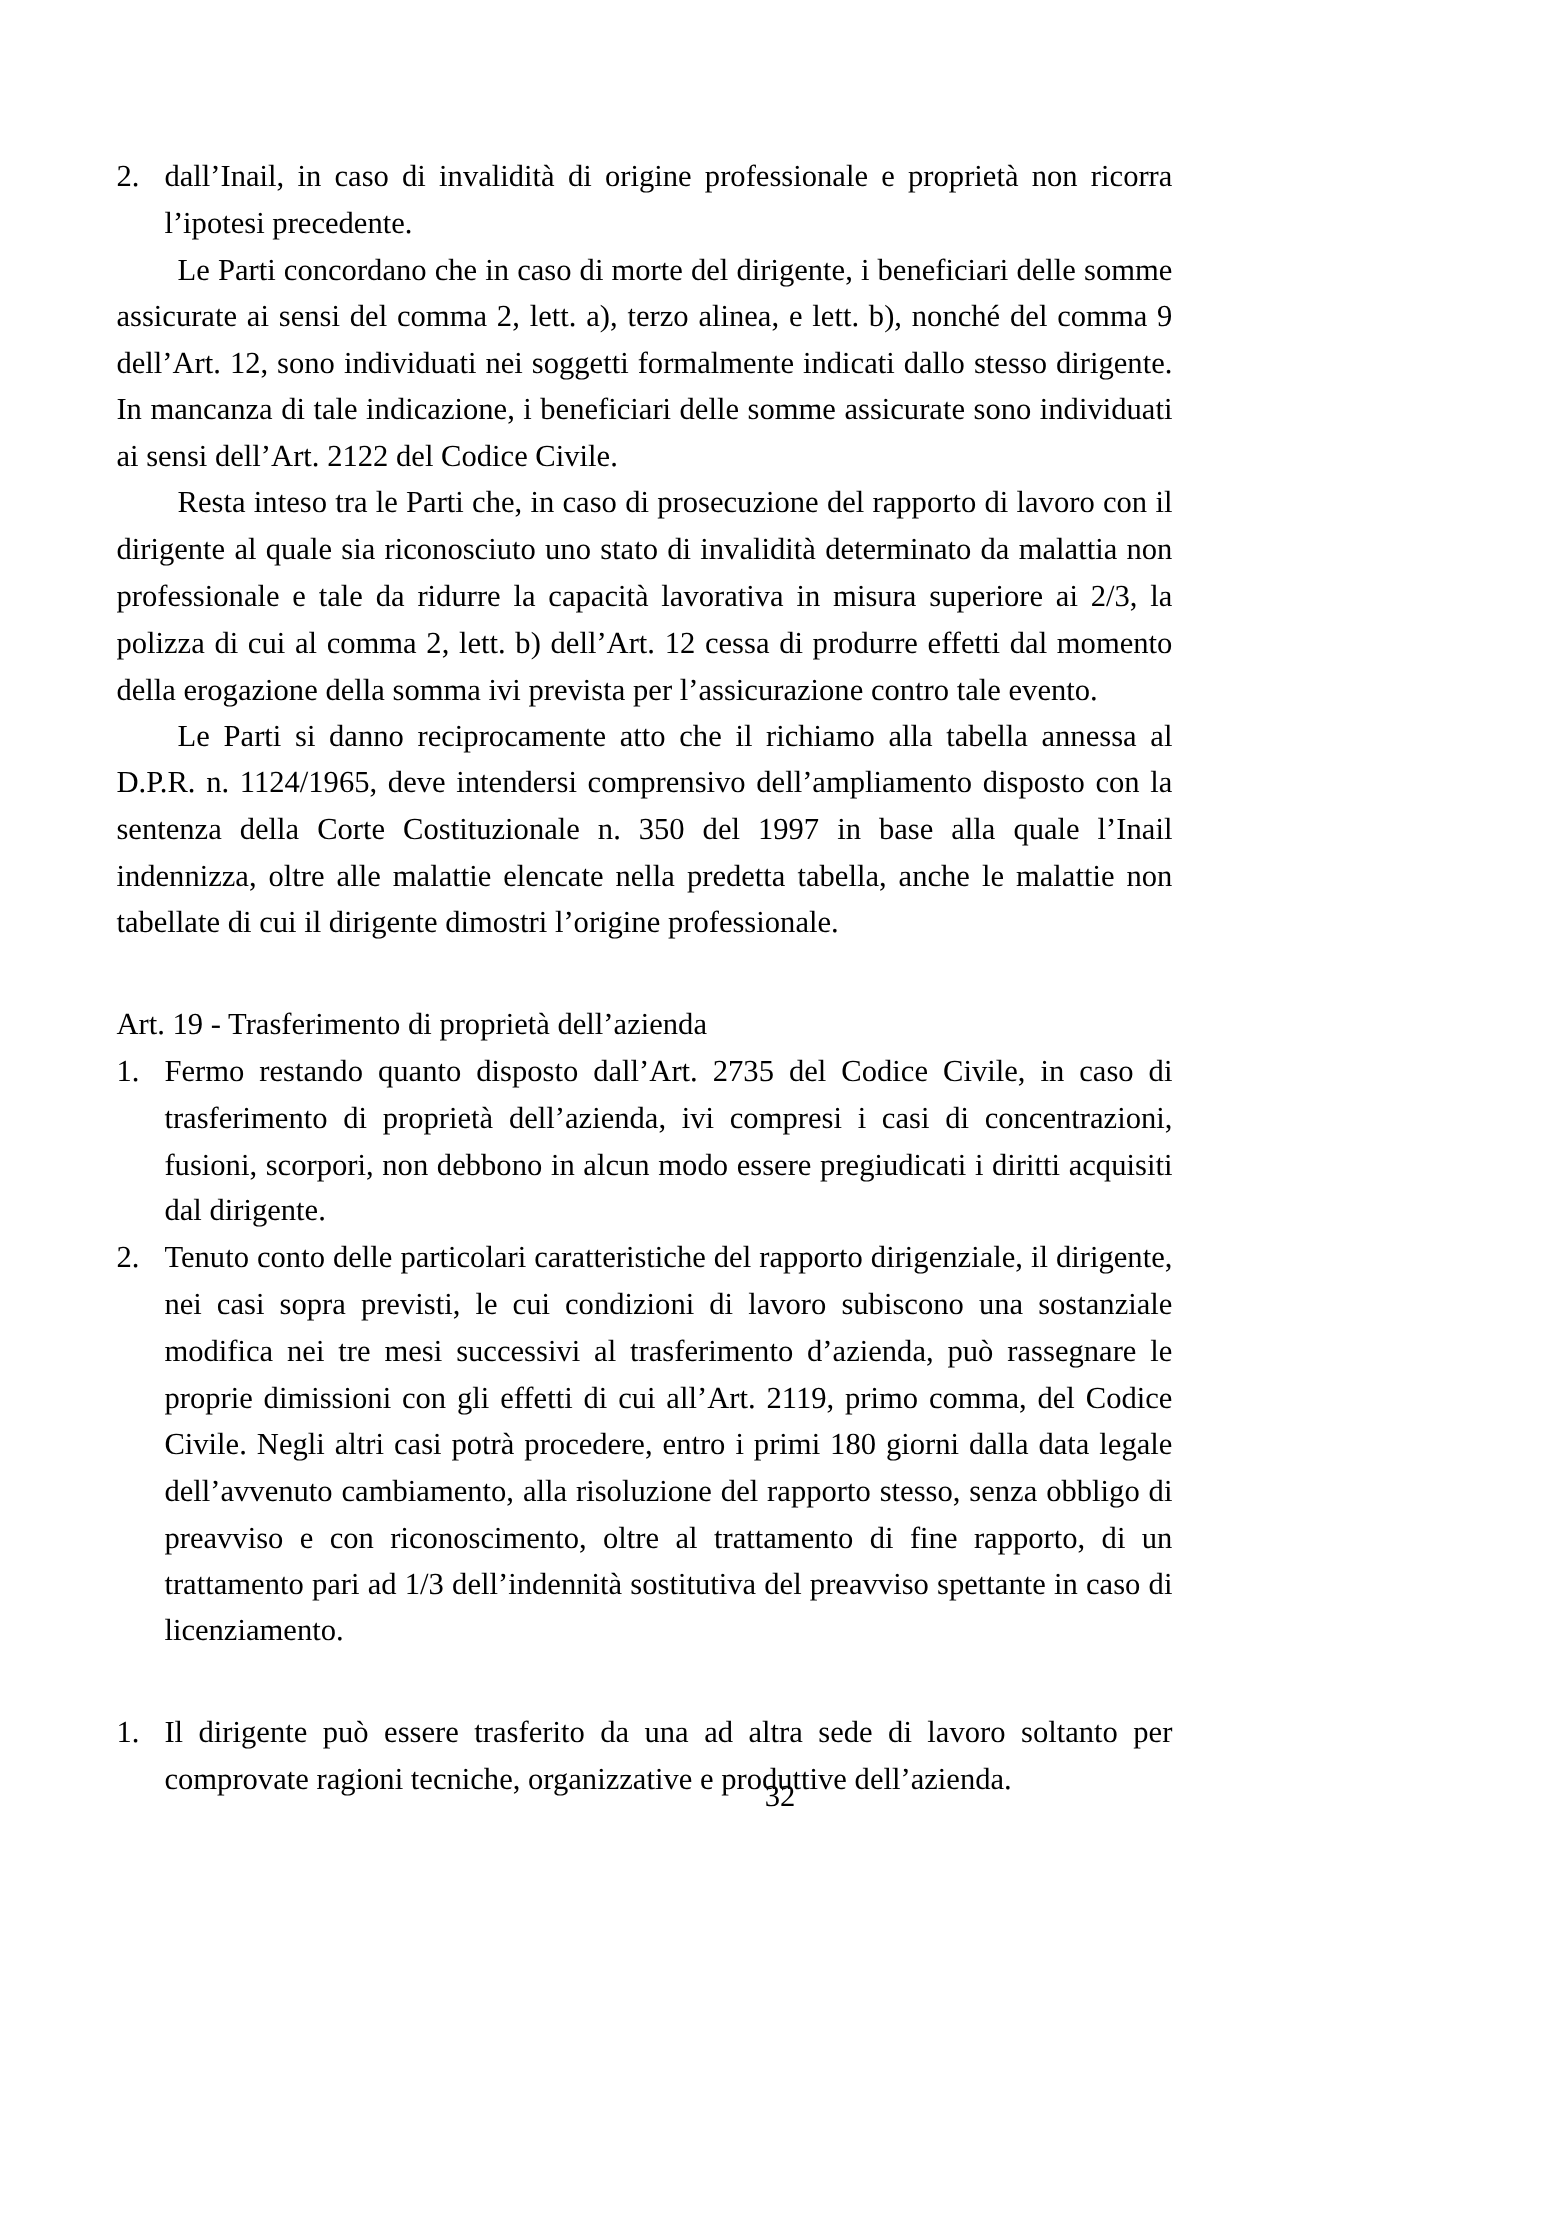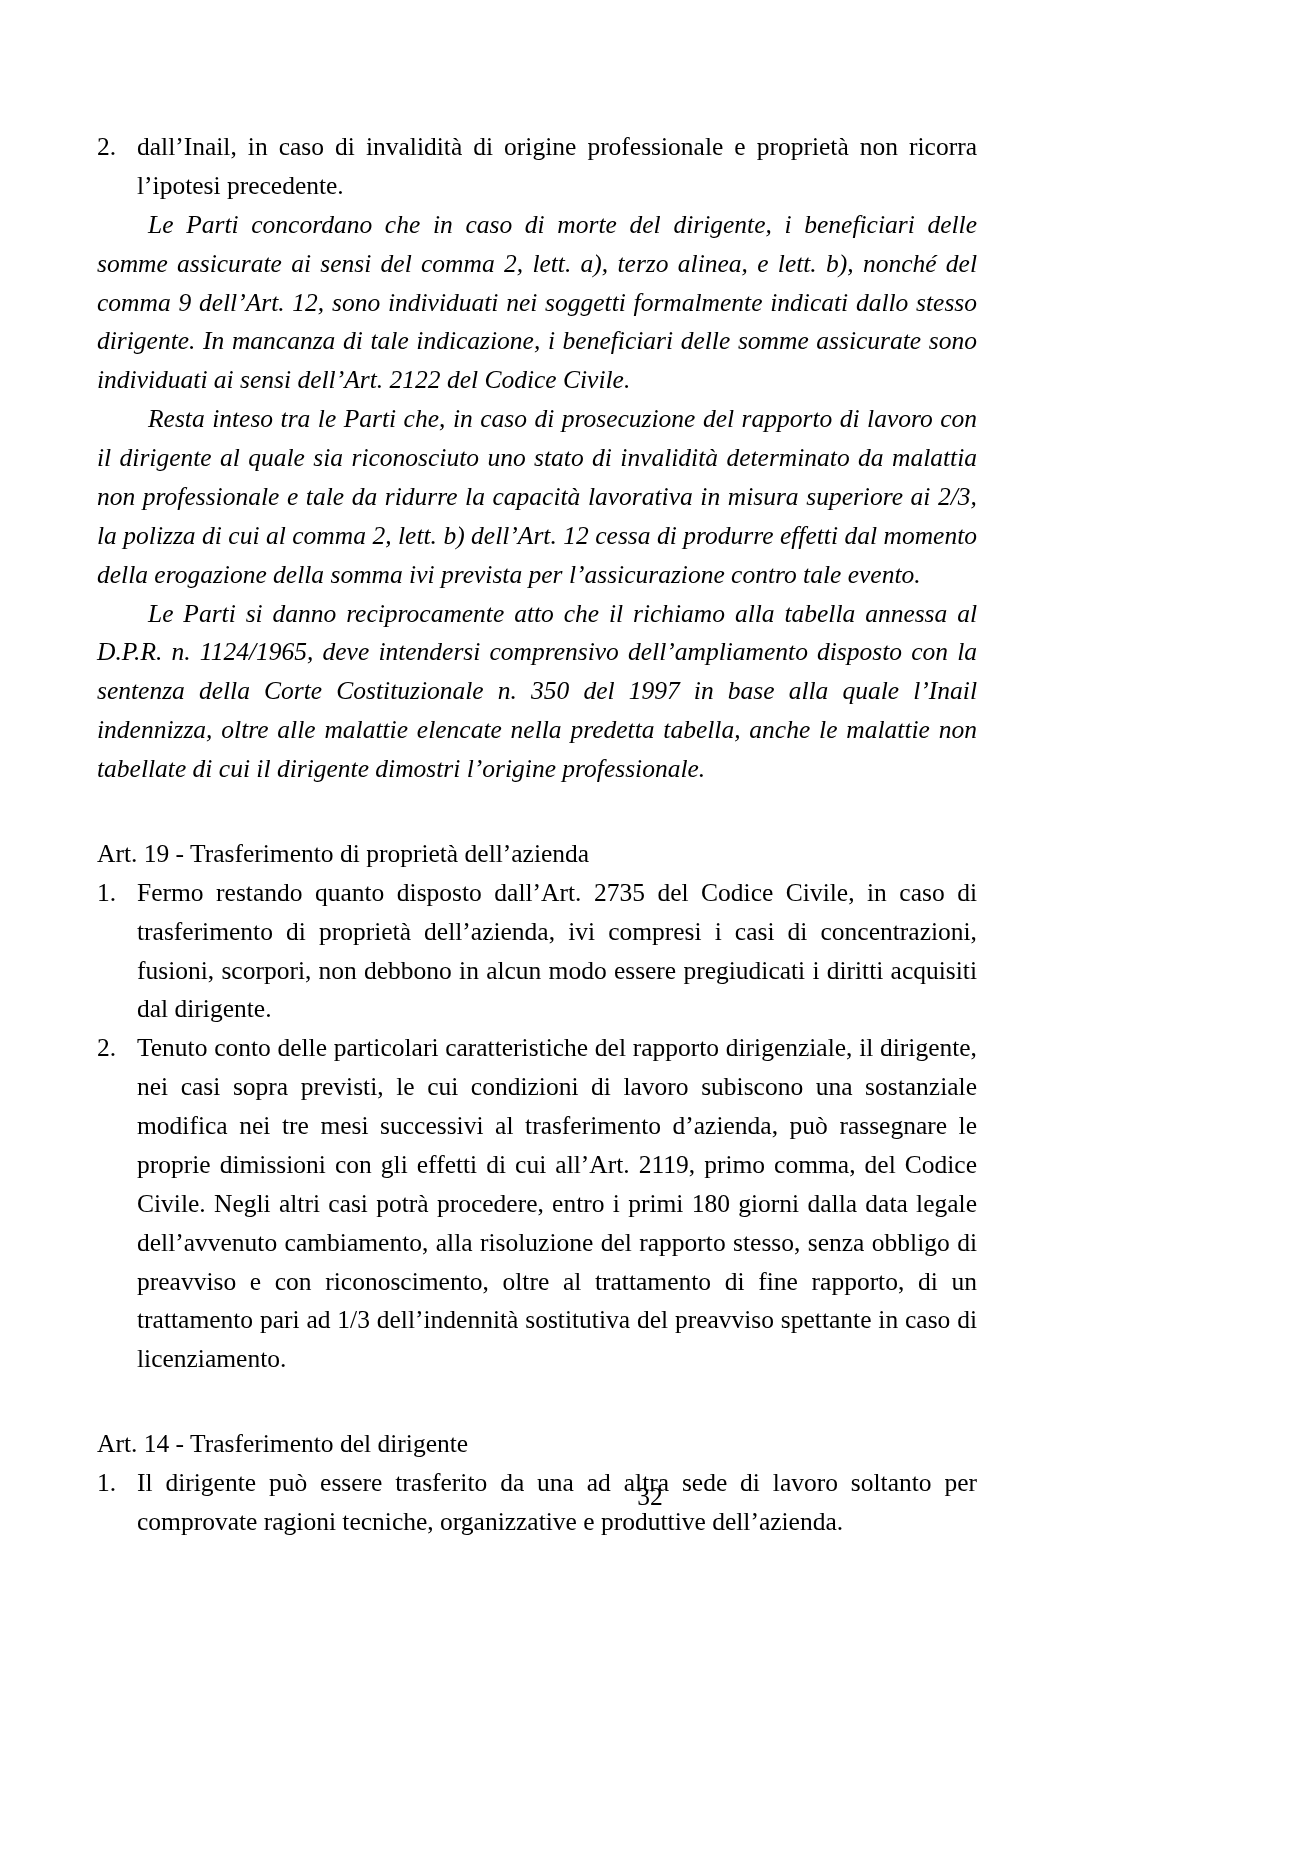--- a/index.html
+++ b/index.html
@@ -30,21 +30,20 @@
 
   
   .para {
     font-size: 25.5px;
     line-height: 1.525;
     text-align: justify;
     text-justify: inter-word;
     margin: 0;
     text-indent: 2.0em;
     hyphens: none;
-    font-style: italic;
   }
 
   
   .numbered {
     position: relative;
     font-size: 25.5px;
     line-height: 1.525;
     text-align: justify;
     margin: 0;
     padding-left: 40px;
@@ -127,23 +126,20 @@
       <span class="txt">Fermo restando quanto disposto dall’Art. 2735 del Codice Civile, in caso di trasferimento di proprietà dell’azienda, ivi compresi i casi di concentrazioni, fusioni, scorpori, non debbono in alcun modo essere pregiudicati i diritti acquisiti dal dirigente.</span>
     </div>
 
     <div class="numbered top">
       <span class="num">2.</span>
       <span class="txt">Tenuto conto delle particolari caratteristiche del rapporto dirigenziale, il dirigente, nei casi sopra previsti, le cui condizioni di lavoro subiscono una sostanziale modifica nei tre mesi successivi al trasferimento d’azienda, può rassegnare le proprie dimissioni con gli effetti di cui all’Art. 2119, primo comma, del Codice Civile. Negli altri casi potrà procedere, entro i primi 180 giorni dalla data legale dell’avvenuto cambiamento, alla risoluzione del rapporto stesso, senza obbligo di preavviso e con riconoscimento, oltre al trattamento di fine rapporto, di un trattamento pari ad 1/3 dell’indennità sostitutiva del preavviso spettante in caso di licenziamento.</span>
     </div>
 
     <div class="gap-section"></div>
 
-    <div class="article-heading">
-      <span class="art-label">Art. 14 - </span><span class="art-title">Trasferimento del dirigente</span>
-    </div>
 
     <div class="numbered top">
       <span class="num">1.</span>
       <span class="txt">Il dirigente può essere trasferito da una ad altra sede di lavoro soltanto per comprovate ragioni tecniche, organizzative e produttive dell’azienda.</span>
     </div>
 
   </div>
 
   <div class="page-number">32</div>
 

